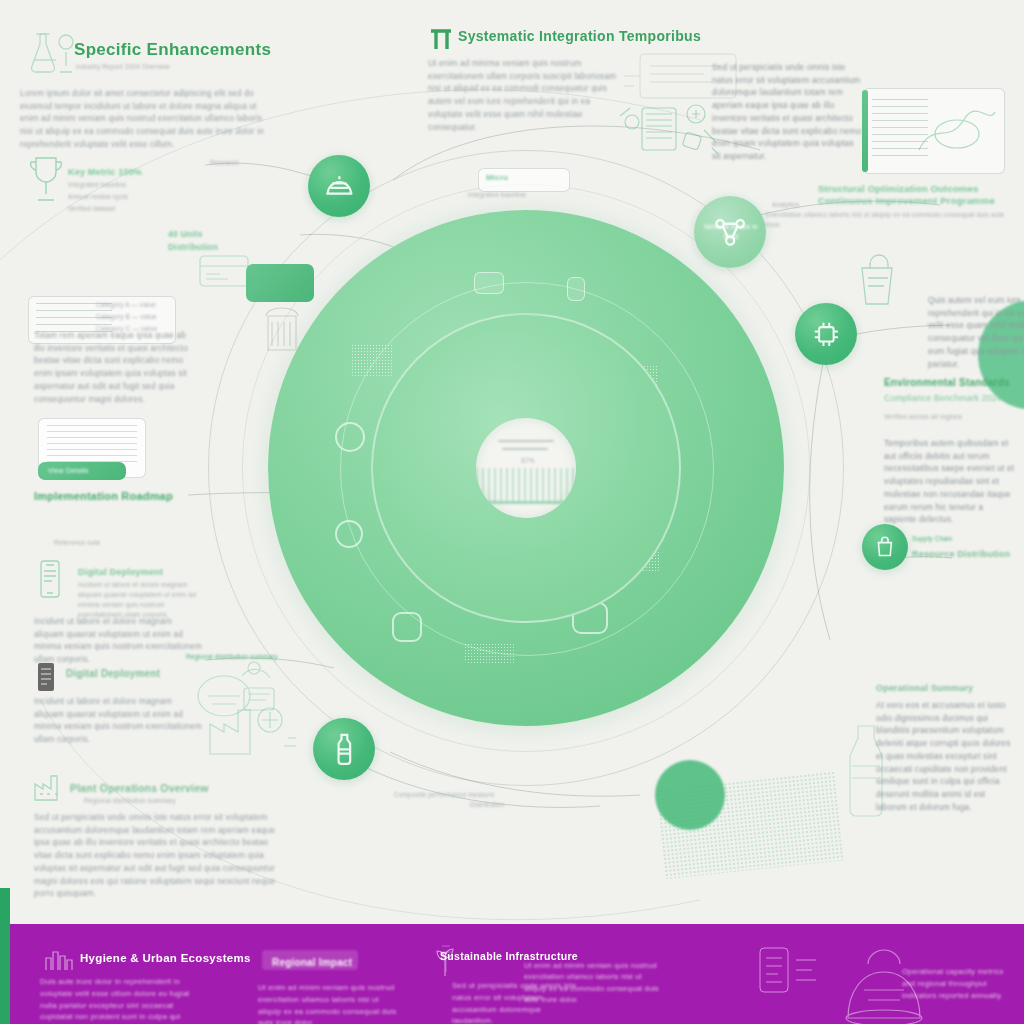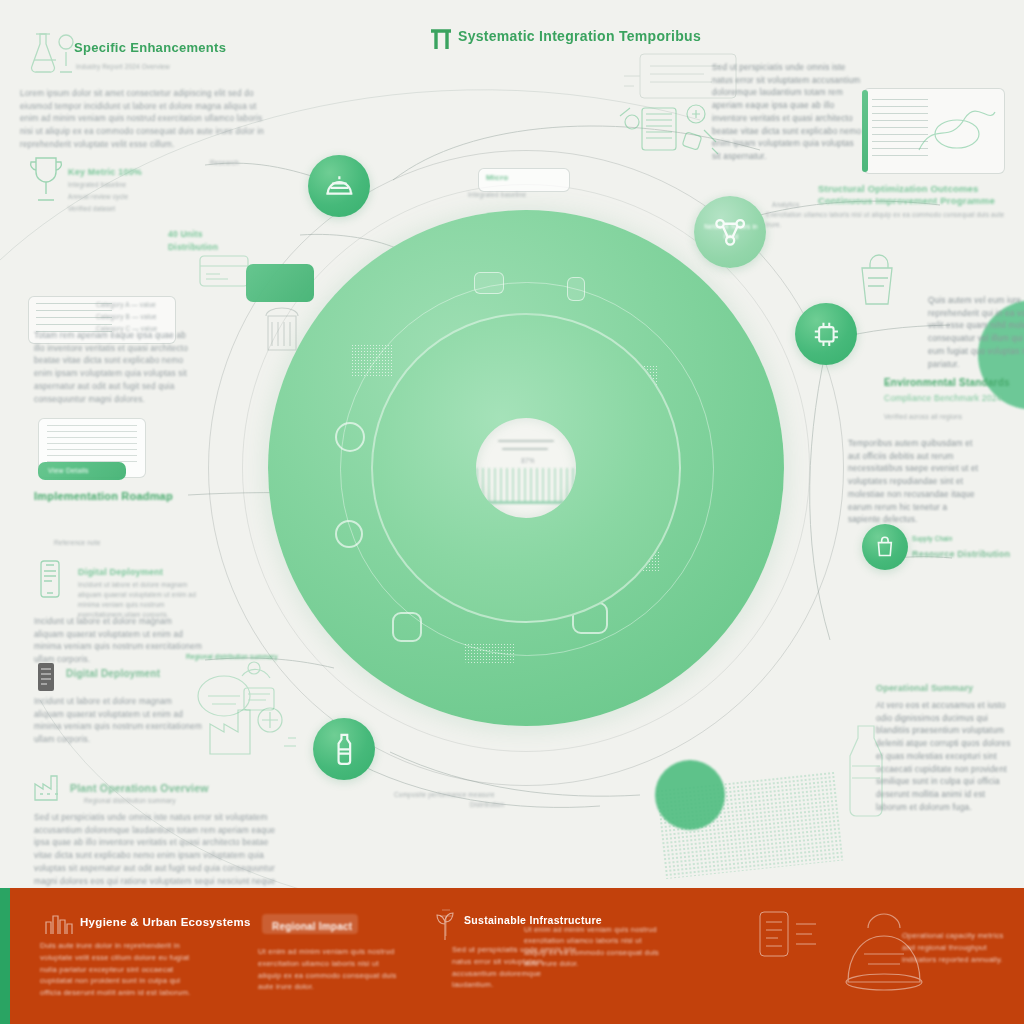--- a/index.html
+++ b/index.html
@@ -32,21 +32,21 @@
   }
   .ptxt.body    { font-size: 8.2px; color: #97a0a4; }
   .ptxt.bodyd   { font-size: 8.2px; color: #8d979b; }
   .ptxt.tiny    { font-size: 6.4px; color: #a9b1b2; filter: blur(1.0px); }
   .ptxt.green   { color: #49b075; filter: blur(0.8px); }
   .ptxt.greenlt { color: #7cc79b; filter: blur(1.0px); }
   .ptxt.white   { color: rgba(255,255,255,0.92); filter: blur(0.85px); }
   .ptxt.whitedim{ color: rgba(255,255,255,0.70); filter: blur(1.0px); }
 
   .h-main {
-    font-size: 13px;
+    font-size: 17px;
     font-weight: 700;
     color: #3aa35f;
     filter: blur(0.75px);
     letter-spacing: 0.3px;
   }
   .h-sec {
     font-size: 12.5px;
     font-weight: 700;
     color: #49ab6e;
     filter: blur(0.8px);
@@ -213,22 +213,22 @@
     position: absolute;
     opacity: 0.42;
     filter: blur(0.6px);
   }
   .sketch svg { width: 100%; height: 100%; display: block; }
 
   
   #footer {
     position: absolute;
     left: 0; bottom: 0;
-    width: 1024px; height: 136px;
-    background: #c2410c;
+    width: 1024px; height: 100px;
+    background: #a21caf;
   }
   #footer .ptxt { position: absolute; }
   .f-head {
     font-size: 11.5px;
     font-weight: 700;
     color: #ffffff;
     filter: blur(0.75px);
     letter-spacing: 0.3px;
   }
   .f-chip {
@@ -384,20 +384,21 @@
   <div class="h-main" style="position:absolute; left:74px; top:40px;">Specific Enhancements</div>
   <div class="ptxt tiny" style="left:76px; top:62px; width:200px;">Industry Report 2024 Overview</div>
   <div class="ptxt body" style="left:20px; top:88px; width:250px;">Lorem ipsum dolor sit amet consectetur adipiscing elit sed do eiusmod tempor incididunt ut labore et dolore magna aliqua ut enim ad minim veniam quis nostrud exercitation ullamco laboris nisi ut aliquip ex ea commodo consequat duis aute irure dolor in reprehenderit voluptate velit esse cillum.</div>
 
   <div style="position:absolute; left:428px; top:24px; width:26px; height:28px;">
     <svg viewBox="0 0 26 28" fill="none" stroke="#3aa35f" stroke-width="3.4" style="filter:blur(.5px)">
       <path d="M3 7h20M8 7v18M19 7v18"></path>
     </svg>
   </div>
   <div class="h-main" style="position:absolute; left:458px; top:28px; font-size:14px;">Systematic Integration Temporibus</div>
+  <div class="ptxt body" style="left:428px; top:58px; width:190px;">Ut enim ad minima veniam quis nostrum exercitationem ullam corporis suscipit laboriosam nisi ut aliquid ex ea commodi consequatur quis autem vel eum iure reprehenderit qui in ea voluptate velit esse quam nihil molestiae consequatur.</div>
 
   <div class="sketch" style="left:620px; top:46px; width:130px; height:80px; opacity:.28;">
     <svg viewBox="0 0 130 80" fill="none" stroke="#8fa69b" stroke-width="1">
       <rect x="20" y="8" width="96" height="44" rx="4"></rect>
         <path d="M30 20h70M30 28h54M30 36h62"></path>
       <path d="M4 30h16M4 40h10"></path>
     </svg>
   </div>
   <div class="sketch" style="left:612px; top:78px; width:116px; height:92px; opacity:.5;">
     <svg viewBox="0 0 116 92" fill="none" stroke="#62c089" stroke-width="1.2">
@@ -436,21 +437,21 @@
       <path d="M18 28h20M18 36h16"></path>
     </svg>
   </div>
 
   <div class="ptxt bodyd" style="left:928px; top:295px; width:132px;">Quis autem vel eum iure reprehenderit qui in ea voluptate velit esse quam nihil molestiae consequatur vel illum qui dolorem eum fugiat quo voluptas nulla pariatur.</div>
 
   <div class="ptxt h-sec" style="left:884px; top:375px; width:130px; font-size:10px;">Environmental Standards</div>
   <div class="ptxt greenlt" style="left:884px; top:392px; width:132px; font-size:8.6px;">Compliance Benchmark 2024</div>
   <div class="ptxt tiny" style="left:884px; top:412px; width:126px;">Verified across all regions</div>
 
-  <div class="ptxt bodyd" style="left:848px; top:438px; width:132px;">Temporibus autem quibusdam et aut officiis debitis aut rerum necessitatibus saepe eveniet ut et voluptates repudiandae sint et molestiae non recusandae itaque earum rerum hic tenetur a sapiente delectus.</div>
+  <div class="ptxt bodyd" style="left:884px; top:438px; width:132px;">Temporibus autem quibusdam et aut officiis debitis aut rerum necessitatibus saepe eveniet ut et voluptates repudiandae sint et molestiae non recusandae itaque earum rerum hic tenetur a sapiente delectus.</div>
 
 
   <div class="ptxt h-sub" style="left:876px; top:682px; width:132px;">Operational Summary</div>
   <div class="ptxt bodyd" style="left:876px; top:700px; width:140px;">At vero eos et accusamus et iusto odio dignissimos ducimus qui blanditiis praesentium voluptatum deleniti atque corrupti quos dolores et quas molestias excepturi sint occaecati cupiditate non provident similique sunt in culpa qui officia deserunt mollitia animi id est laborum et dolorum fuga.</div>
 
   <div class="sketch" style="left:836px; top:720px; width:60px; height:100px; opacity:.35;">
     <svg viewBox="0 0 60 100" fill="none" stroke="#6cc492" stroke-width="1.2">
       <path d="M22 6h16v12l8 18v54a6 6 0 0 1-6 6H20a6 6 0 0 1-6-6V36l8-18V6z"></path>
       <path d="M16 46h28M16 58h28"></path>
     </svg>
@@ -566,21 +567,21 @@
 
     <div class="f-chip" style="left:262px; top:26px; width:96px; height:20px;"></div>
     <div class="ptxt white" style="left:272px; top:31px; font-size:10px; font-weight:700;">Regional Impact</div>
     <div class="ptxt whitedim" style="left:258px; top:58px; width:142px; font-size:7.6px;">Ut enim ad minim veniam quis nostrud exercitation ullamco laboris nisi ut aliquip ex ea commodo consequat duis aute irure dolor.</div>
 
     <div class="f-sketch" style="left:432px; top:18px; width:26px; height:36px;">
       <svg viewBox="0 0 26 36" fill="none" stroke="#ffffff" stroke-width="1.1">
         <path d="M13 34V14M13 18c-6 0-8-5-8-9 4 0 8 3 8 9zM13 16c6 0 8-5 8-9-4 0-8 3-8 9z"></path>
       </svg>
     </div>
-    <div class="f-head" style="position:absolute; left:464px; top:26px; font-size:10.5px;">Sustainable Infrastructure</div>
+    <div class="f-head" style="position:absolute; left:440px; top:26px; font-size:10.5px;">Sustainable Infrastructure</div>
     <div class="ptxt whitedim" style="left:452px; top:56px; width:130px; font-size:7.6px;">Sed ut perspiciatis unde omnis iste natus error sit voluptatem accusantium doloremque laudantium.</div>
 
     <div class="f-sketch" style="left:436px; top:18px; width:20px; height:32px; opacity:.35;">
       <svg viewBox="0 0 20 32" fill="none" stroke="#ffffff" stroke-width="0.9">
         <path d="M10 30V10M4 10h12M6 4h8"></path>
       </svg>
     </div>
 
     <div class="f-sketch" style="left:824px; top:16px; width:120px; height:90px; opacity:.45;">
       <svg viewBox="0 0 120 90" fill="none" stroke="#ffffff" stroke-width="1.2">

